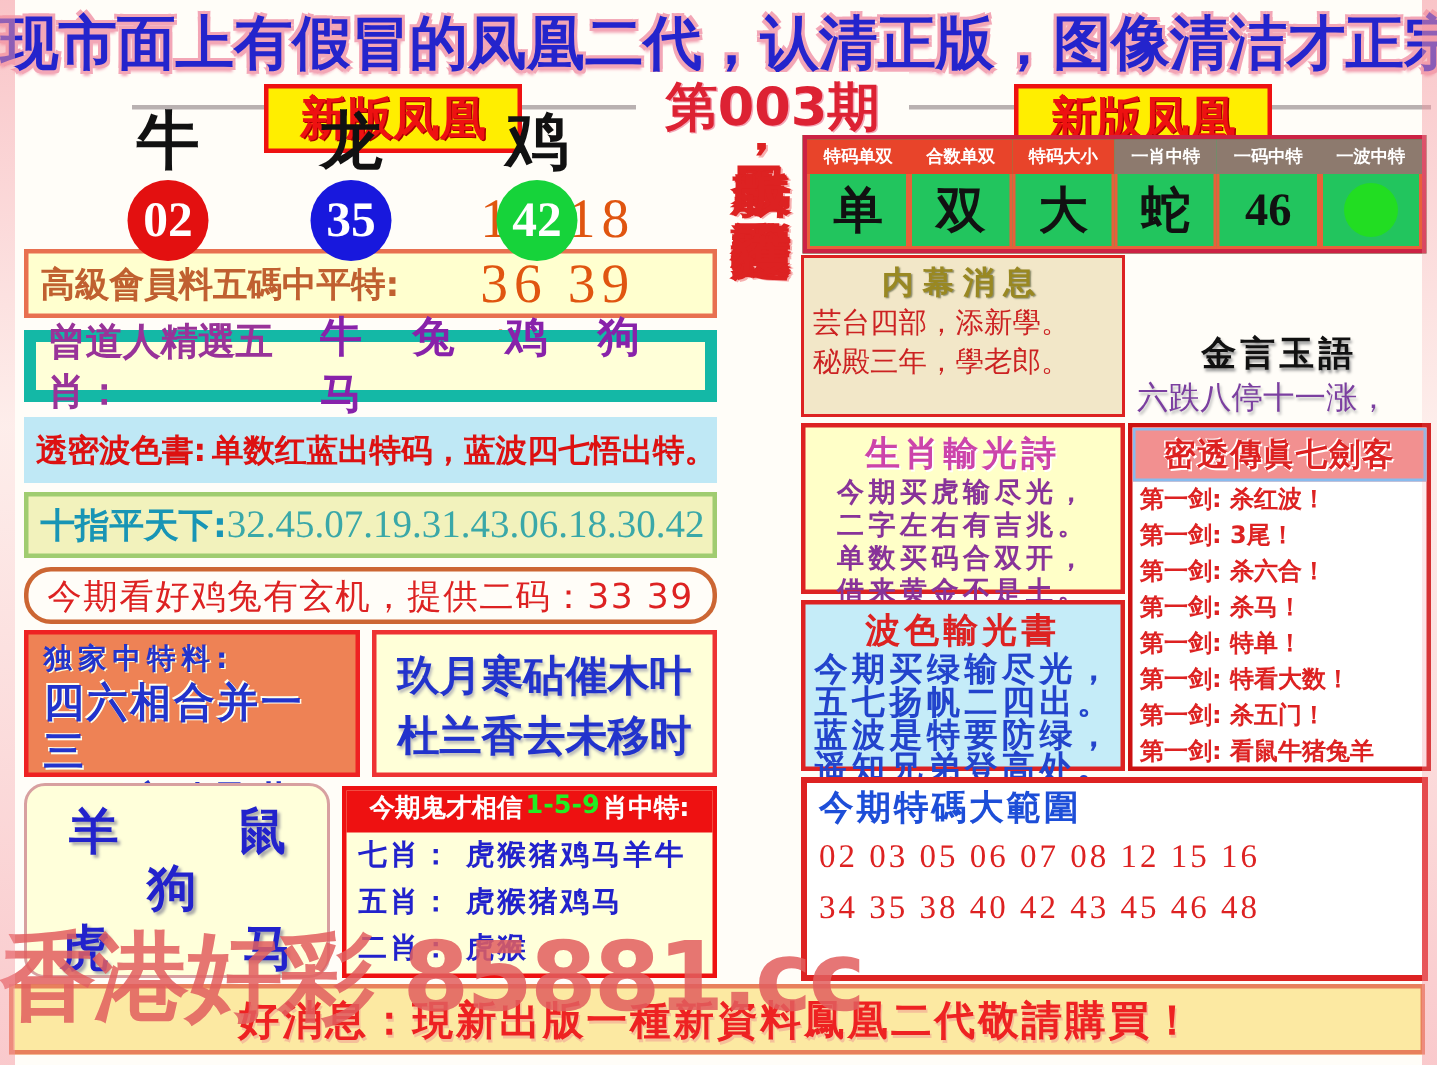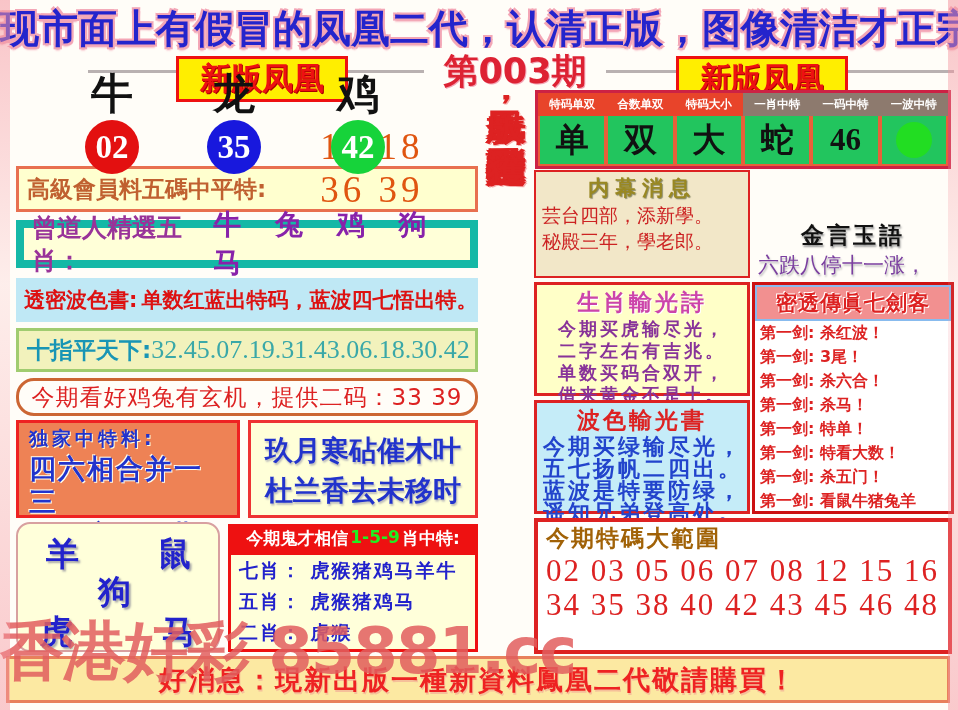--- a/index.html
+++ b/index.html
@@ -84,22 +84,22 @@
   .sxpoem .ln{font-size:18px;font-weight:bold;color:#883399;line-height:22px;letter-spacing:3px;white-space:nowrap;}
   .bspoem{left:534px;top:400px;width:216px;height:114px;background:#c5ecf8;border:3px solid #dd2222;text-align:center;}
   .bspoem .ttl{font-size:23px;font-weight:bold;color:#dd2222;letter-spacing:3px;}
   .bspoem .ln{font-size:22px;font-weight:bold;color:#2244cc;line-height:22px;letter-spacing:3px;white-space:nowrap;}
   .qijian{left:752px;top:282px;width:202px;height:232px;border:3px solid #cc1111;background:#fff;padding:0;}
   .qijian .hdr{height:36px;background:#f29090;display:flex;align-items:center;justify-content:center;
     box-shadow:inset 0 0 0 2px #88bbee;font-size:21px;font-weight:bold;color:#dd2222;letter-spacing:1px;
     text-shadow:-1px -1px 0 #fff,1px 1px 0 #fff;}
   .qijian .ln{font-size:16px;font-weight:bold;color:#dd2222;line-height:24px;padding-left:5px;white-space:nowrap;}
   .fanwei{left:534px;top:518px;width:418px;height:136px;background:#fff;border:4px solid #dd2222;padding:1px 8px;}
-  .fanwei .ttl{font-size:23px;font-weight:bold;color:#a16207;letter-spacing:2px;}
-  .fanwei .ln{font-size:31px;color:#dd2222;font-family:"Liberation Serif",serif;line-height:34px;
+  .fanwei .ttl{font-size:23px;font-weight:bold;color:#1d4ed8;letter-spacing:2px;}
+  .fanwei .ln{font-size:22px;color:#dd2222;font-family:"Liberation Serif",serif;line-height:34px;
     letter-spacing:2px;white-space:nowrap;}
   
   .watermark{position:absolute;left:0px;top:608px;font-size:64px;font-weight:bold;color:#e25f5f;
     opacity:.85;z-index:6;white-space:nowrap;letter-spacing:-2px;}
   .bot-banner{position:absolute;left:6px;top:656px;width:944px;height:47px;background:#fce9a2;
     border:3px solid #e8805c;z-index:4;display:flex;align-items:center;justify-content:center;}
   .bot-banner .txt{font-size:27px;font-weight:bold;color:#ee2222;letter-spacing:2px;white-space:nowrap;
     text-shadow:1px 2px 0 #f5c09a;}
 </style>
 </head>

